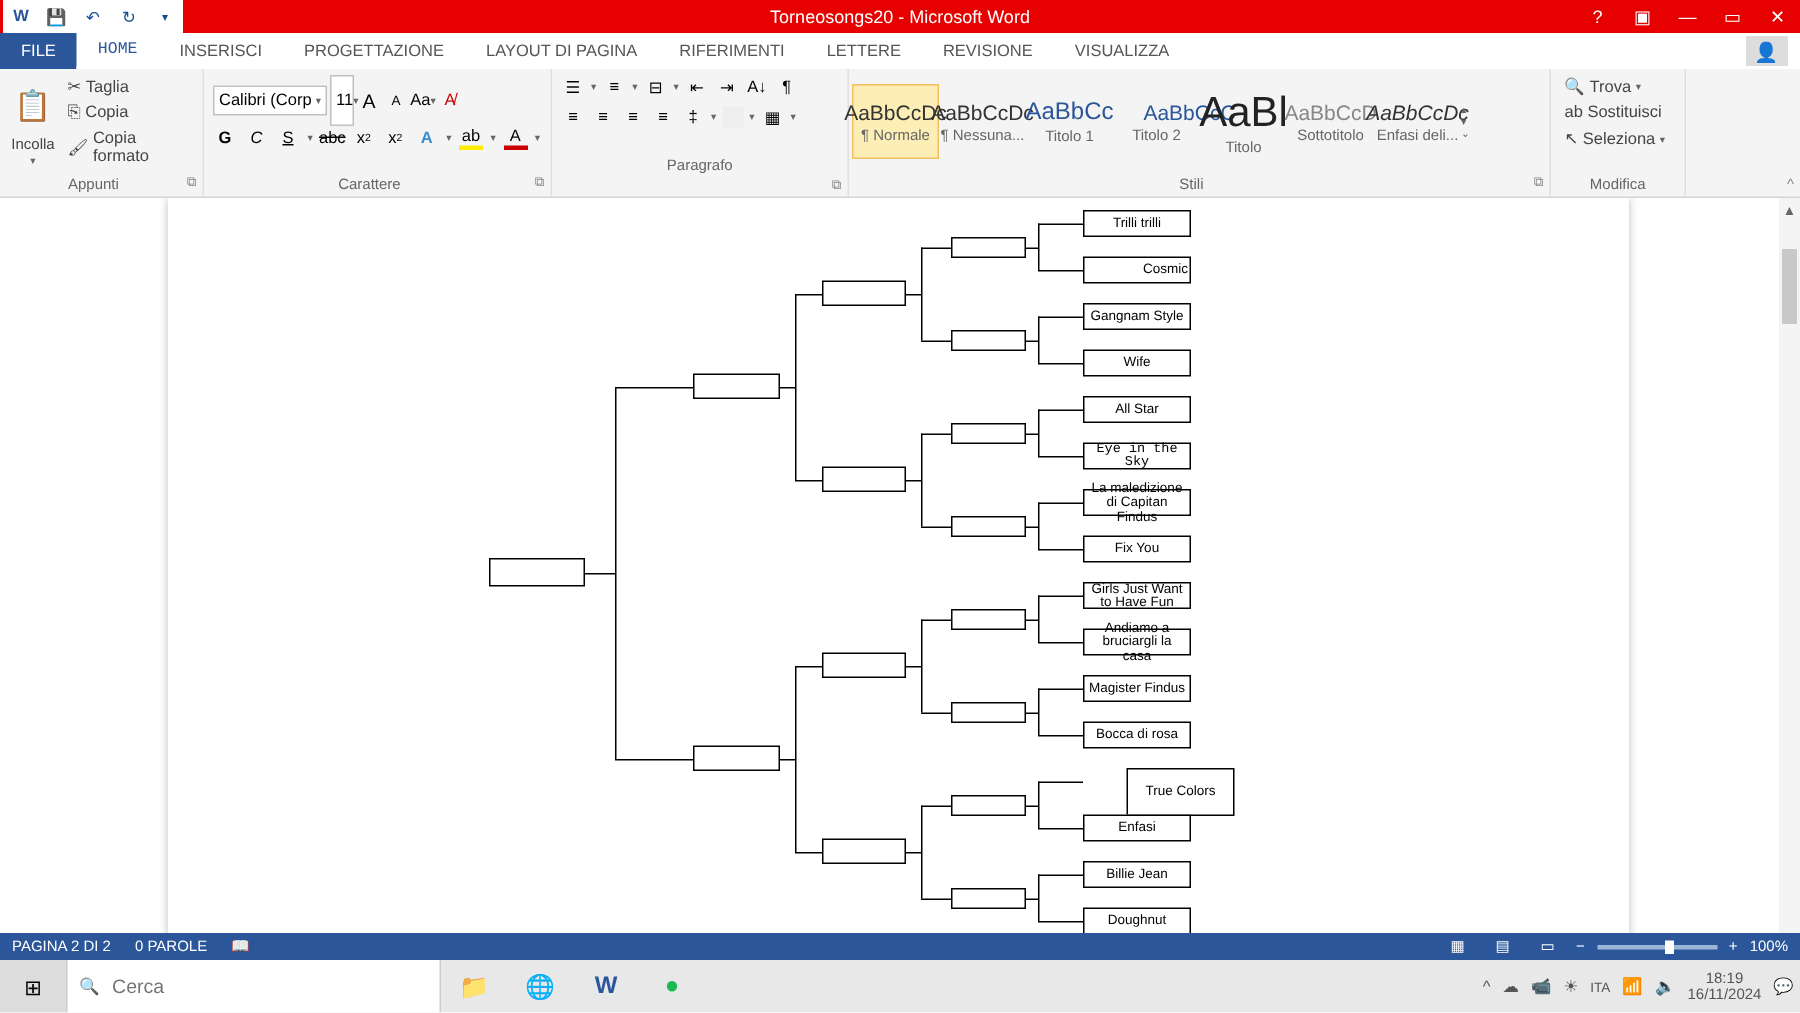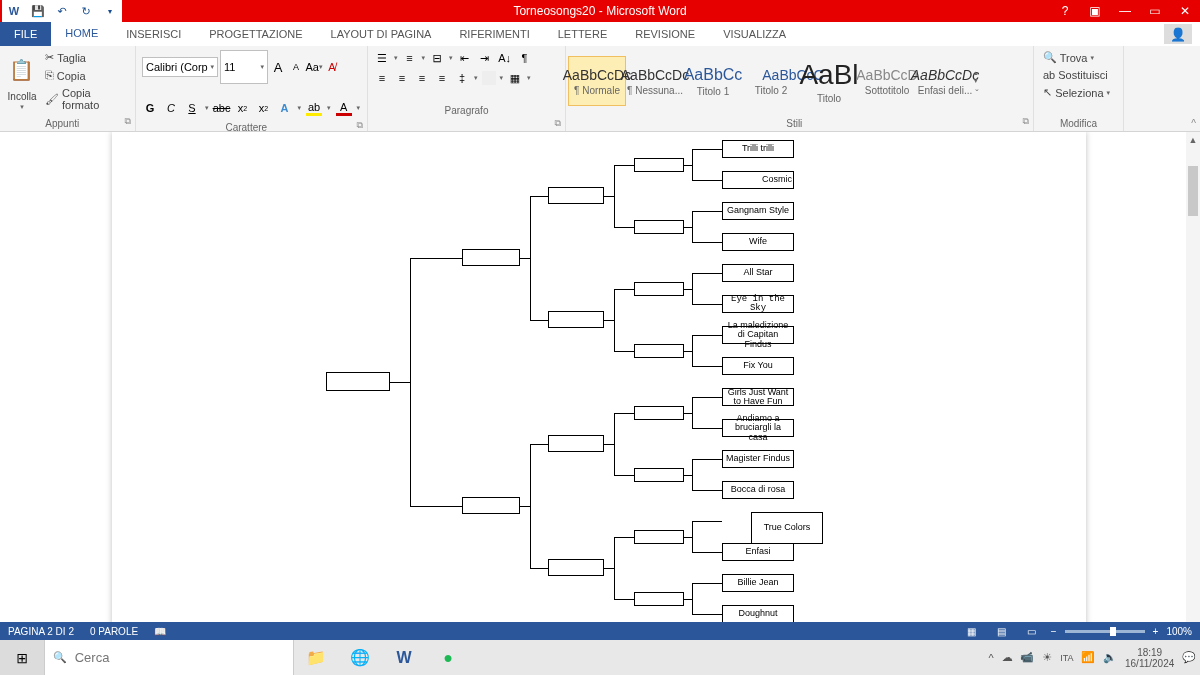--- a/index.html
+++ b/index.html
@@ -11,38 +11,38 @@
   .titlebar .qa-btn { width: 24px; height: 22px; display: flex; align-items: center; justify-content: center; color: #164d90; background: #fff; border-right: 0; }
   .titlebar .qa-btn.w { background: #fff; }
   .titlebar .title { position:absolute; left:50%; transform:translateX(-50%); font-size: 12px; }
   .titlebar .winctrl { margin-left: auto; display: flex; gap: 0; }
   .titlebar .winctrl .wbtn { width: 30px; height: 22px; display: flex; align-items: center; justify-content: center; font-size: 12px; }
 
   
   .tabs { height: 24px; background: #fff; display: flex; align-items: stretch; border-bottom: 0; font-size: 11px; }
   .tabs .tab { padding: 0 14px; display: flex; align-items: center; color: #555; text-transform: uppercase; letter-spacing: 0; cursor: default; }
   .tabs .tab.file { background: #2b579a; color:#fff; }
-  .tabs .tab.active { color:#2b579a; border-bottom:2px solid #fff; }
+  .tabs .tab.active { color:#2b579a; border-bottom:2px solid #fff;font-family:Liberation Mono, monospace; }
   .tabs .right { margin-left:auto; display:flex; align-items:center; gap:6px; padding-right:8px; }
   .tabs .account { width:28px; height:20px; background:#ddd; display:flex; align-items:center; justify-content:center; font-size:13px; color:#666; }
 
   
   .ribbon { height: 86px; background: #f4f4f4; border-bottom: 1px solid #d4d4d4; display:flex; position:relative; }
   .group { border-right:1px solid #e0e0e0; display:flex; flex-direction:column; justify-content:space-between; }
   .group-label { text-align:center; font-size:10px; color:#666; padding:2px 0; }
   .group-body { flex:1; display:flex; padding:4px 6px; align-items:flex-start; gap:4px; }
   .dialoglauncher { font-size:9px; color:#888; padding:0 4px 2px 0; text-align:right; }
   .btn { display:flex; align-items:center; gap:3px; padding:1px 3px; font-size:11px; color:#444; }
   .stack { display:flex; flex-direction:column; gap:1px; }
   .row { display:flex; gap:2px; align-items:center; }
   .iconbox { width:16px; height:16px; display:inline-flex; align-items:center; justify-content:center; font-size:11px; }
   .bigicon { width:32px; height:40px; display:flex; align-items:center; justify-content:center; font-size:20px; color:#c77b30; }
 
   .fontname { width:76px; height:20px; border:1px solid #c0c0c0; background:#fff; font-size:11px; padding:0 3px; display:flex; align-items:center; justify-content:space-between; }
-  .fontsize { width:48px; height:20px; border:1px solid #c0c0c0; background:#fff; font-size:11px; display:flex; align-items:center; padding:16px 3px; justify-content:space-between; }
+  .fontsize { width:16px; height:20px; border:1px solid #c0c0c0; background:#fff; font-size:11px; display:flex; align-items:center; padding:16px 3px; justify-content:space-between; }
   .chev { font-size:7px; color:#666; }
 
   .stylebox { width:58px; height:50px; border:1px solid transparent; display:flex; flex-direction:column; align-items:center; justify-content:center; font-size:10px; gap:2px; cursor:default; }
   .stylebox.sel { border:1px solid #f0c060; background:#fdeeb5; }
   .stylebox .s-prev { font-size:14px; color:#333; }
   .stylebox .s-name { font-size:10px; color:#666; }
   .stylebox.big .s-prev { font-size:28px; color:#222; }
 
   
   .docarea { position:absolute; top:132px; left:0; right:0; bottom:35px; background:#fff; overflow:hidden; }
@@ -133,21 +133,21 @@
           </div>
       </div>
     </div>
     <div style="display:flex;justify-content:space-between;">
         <div class="group-label" style="flex:1;">Appunti</div>
         <div class="dialoglauncher">⧉</div>
       </div>
   </div>
 
   <div class="group" style="width:232px;">
-    <div class="group-body stack" style="gap:16px;">
+    <div class="group-body stack" style="gap:0;">
       <div class="row">
         <div class="fontname">
             <span>Calibri (Corp</span>
             <span class="chev">▾</span>
           </div>
         <div class="fontsize">
             <span>11</span>
             <span class="chev">▾</span>
           </div>
         <span class="iconbox" style="font-size:13px;">A</span>

